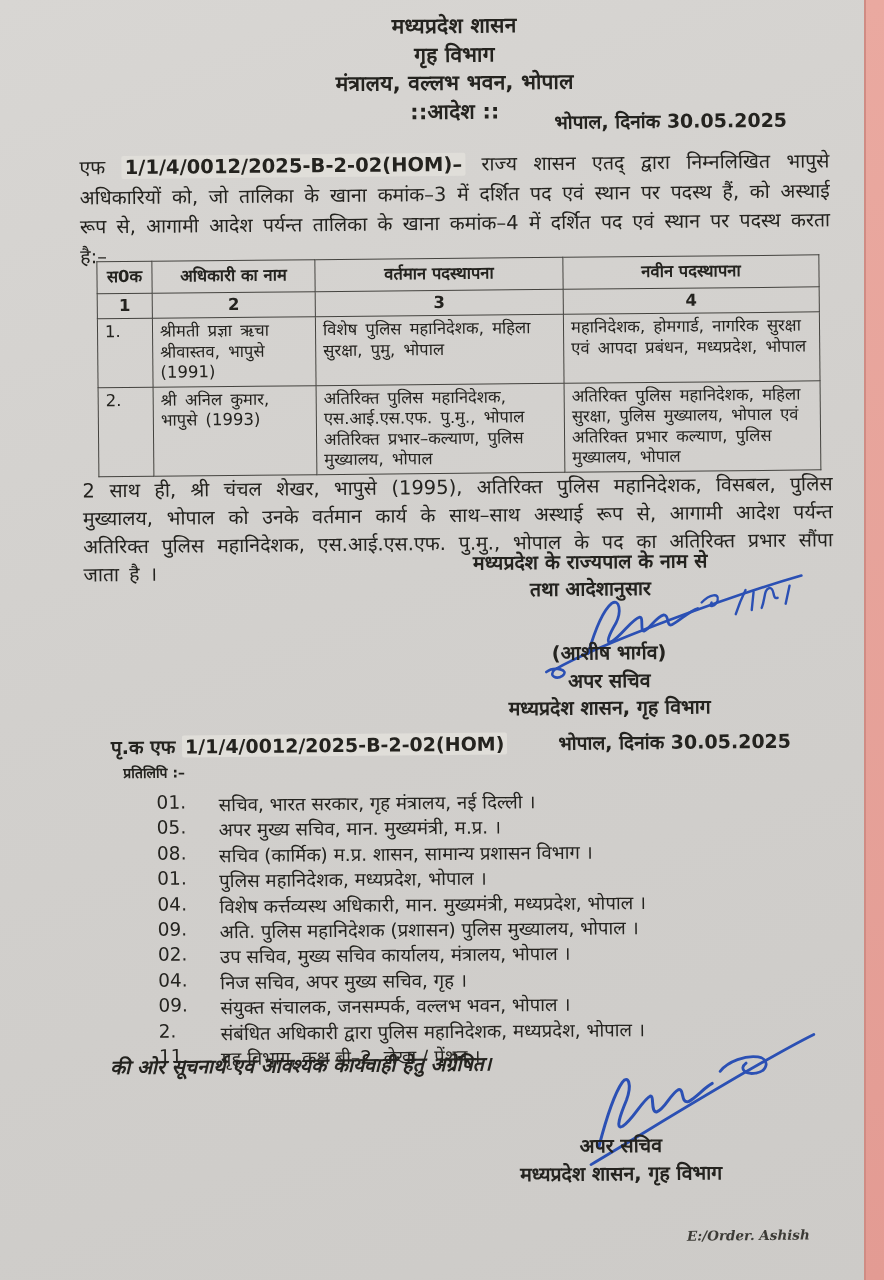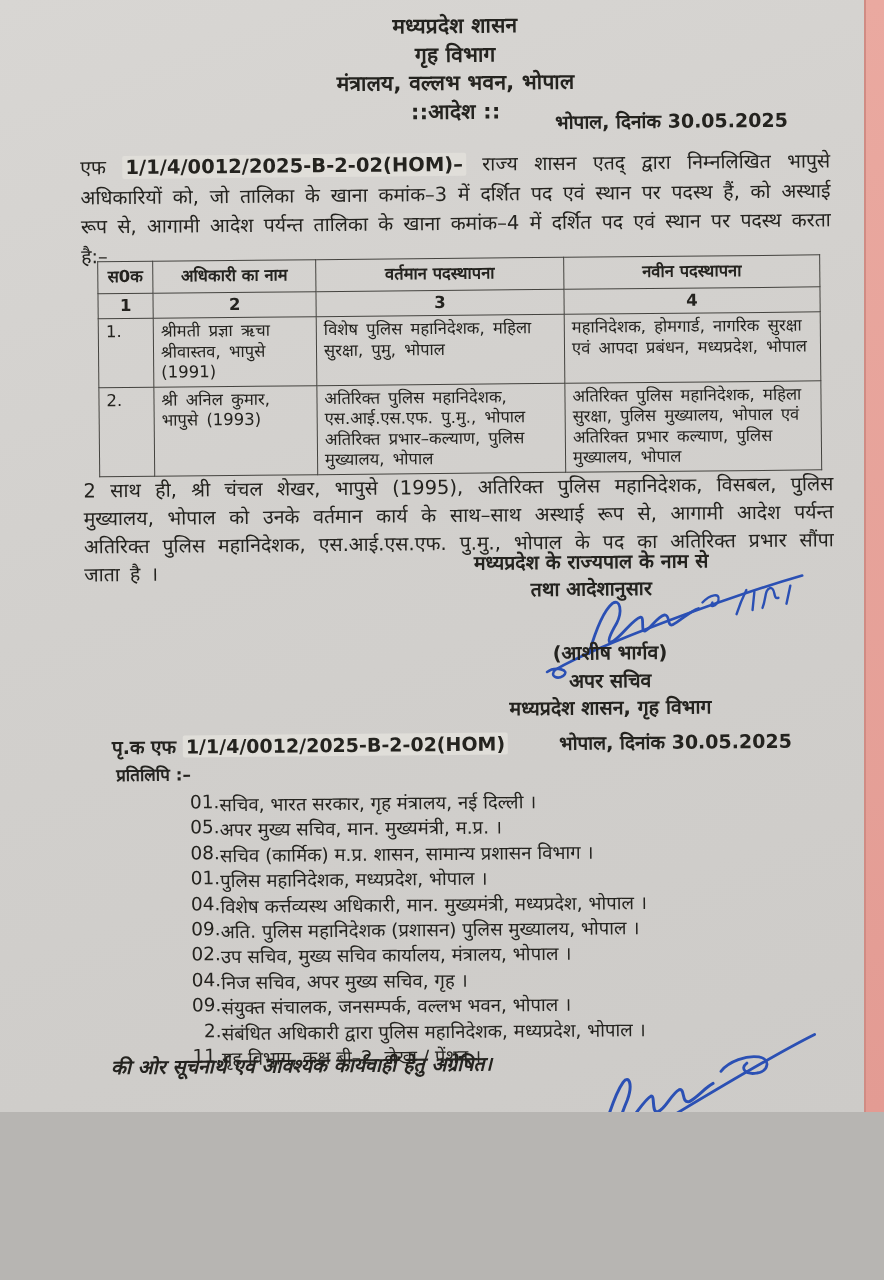--- a/index.html
+++ b/index.html
@@ -1,19 +1,19 @@
 <!DOCTYPE html>
 <html><head>
 <meta charset="utf-8">
 <style>
   * { margin:0; padding:0; box-sizing:border-box; }
   html,body { width:884px; height:1280px; }
   body { font-family:"DejaVu Sans", sans-serif; background:#b7b5b2; }
   .page {
-    position:relative; width:884px; height:1112px; overflow:hidden;
+    position:relative; width:884px; height:1280px; overflow:hidden;
     background:linear-gradient(160deg,#d8d6d3 0%, #d2d0cd 45%, #cdcbc8 100%);
     color:#24231f;
   }
   .edge-strip {
     position:absolute; top:0; right:0; width:20px; height:100%;
     background:linear-gradient(180deg,#eaa9a0,#e39b93);
     border-left:2px solid #d18c84;
   }
   .content { position:absolute; inset:0; transform:rotate(-0.55deg); }
   .doc-header {
@@ -47,24 +47,24 @@
     text-align:center; font-size:19.5px; line-height:27px; font-weight:600;
   }
   .sig-block-1 {
     position:absolute; right:110px; top:641px; width:330px;
     text-align:center; font-size:19.5px; line-height:27.5px; font-weight:600;
   }
   .sig-svg-1 { position:absolute; left:540px; top:575px; }
   .sig-svg-2 { position:absolute; left:558px; top:1032px; }
   .endorse-line { position:absolute; left:110px; top:731px; font-size:19px; font-weight:600; }
   .place-date-2 { position:absolute; right:94px; top:731px; font-size:19px; font-weight:600; }
-  .copy-label { position:absolute; left:114px; top:760px; font-size:17px; font-weight:600; }
+  .copy-label { position:absolute; left:122px; top:760px; font-size:14px; font-weight:600; }
   .copy-list { position:absolute; left:155px; top:789px; right:60px; font-size:18.5px; }
   .copy-item { display:flex; height:25.4px; align-items:flex-start; }
-  .copy-no { width:62px; flex:0 0 62px;text-align:right; }
+  .copy-no { width:62px; flex:0 0 62px; }
   .copy-text { flex:1; }
   .forward-note {
     position:absolute; left:106px; top:1050px; font-size:19.5px;
     font-style:italic; font-weight:600; font-family:"DejaVu Serif", serif;
   }
   .sig-block-2 {
     position:absolute; right:118px; top:1134px; width:300px;
     text-align:center; font-size:19.5px; line-height:27.5px; font-weight:600;
   }
   .doc-footer {

